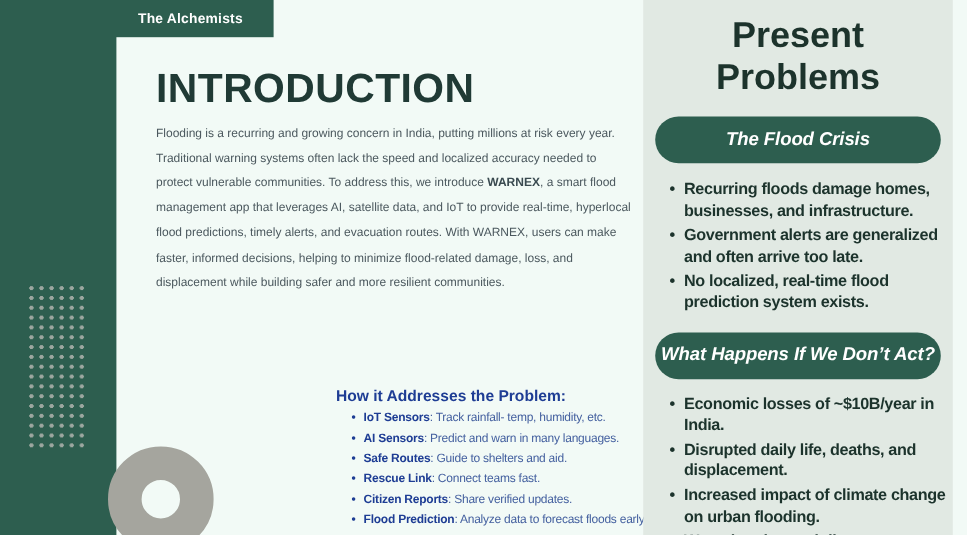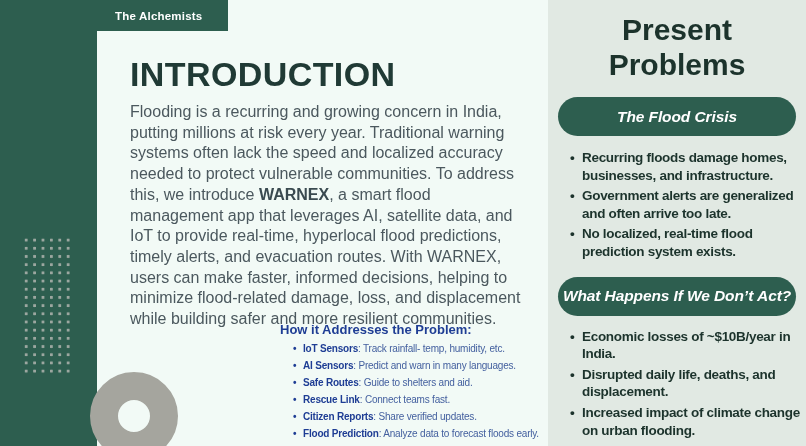--- a/index.html
+++ b/index.html
@@ -28,34 +28,34 @@
   .team-banner span{
     position:absolute; left:115px; top:50%; transform:translateY(-50%);
     color:var(--c-white,#fff); font-size:11.5px; font-weight:bold; letter-spacing:.2px; white-space:nowrap;
   }
   
   .main{position:absolute; left:130px; top:55px; width:402px;}
   .main h1{
     font-size:34px; font-weight:bold; color:var(--c-heading,#203a35);
     letter-spacing:.4px; margin-bottom:8px;
   }
-  .main p{font-size:16px; line-height:20.7px; color:var(--c-body,#4b585e); width:396px;}
+  .main p{font-size:10px; line-height:20.7px; color:var(--c-body,#4b585e); width:396px;}
   .main p .b{font-weight:bold; color:#3a4a50;}
   
   .features{position:absolute; left:280px; top:322px; width:266px;}
   .features-heading{font-size:13px; font-weight:bold; color:var(--c-navy,#1e3d94); margin-bottom:4px;}
   .feature-list{list-style:none; padding-left:23px;}
   .feature-list li{
     position:relative; font-size:10px; letter-spacing:-.2px;
     line-height:15.4px; margin-bottom:1.6px; color:var(--c-blue_body,#44609f);
   }
   .feature-list li::before{content:"\2022"; position:absolute; left:-10px; color:var(--c-navy,#1e3d94); font-weight:bold;}
   .feature-list .term{font-weight:bold; color:var(--c-navy,#1e3d94);}
   
-  .sidebar{position:absolute; left:548px; top:0; width:258px; height:446px; background:var(--c-panel,#e1e9e3);}
+  .sidebar{position:absolute; left:536px; top:0; width:258px; height:446px; background:var(--c-panel,#e1e9e3);}
   .sidebar-title{
     font-size:30px; line-height:35px; font-weight:bold; text-align:center;
     color:var(--c-ink,#1c332c); padding:12px 34px 0;
   }
   .pill{
     margin:15px 10px 12px; height:39px; border-radius:20px;
     background:var(--c-green,#2d5e4f); color:var(--c-white,#fff);
     display:flex; align-items:center; justify-content:center;
     font-weight:bold; font-size:15.5px; letter-spacing:-.1px;font-style:italic;
   }

